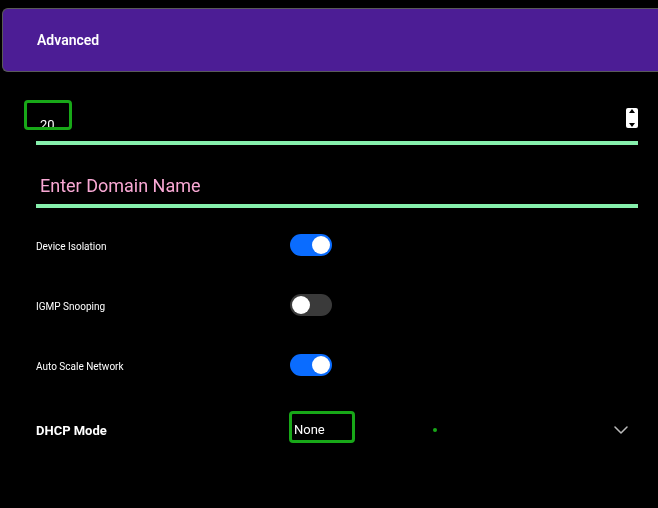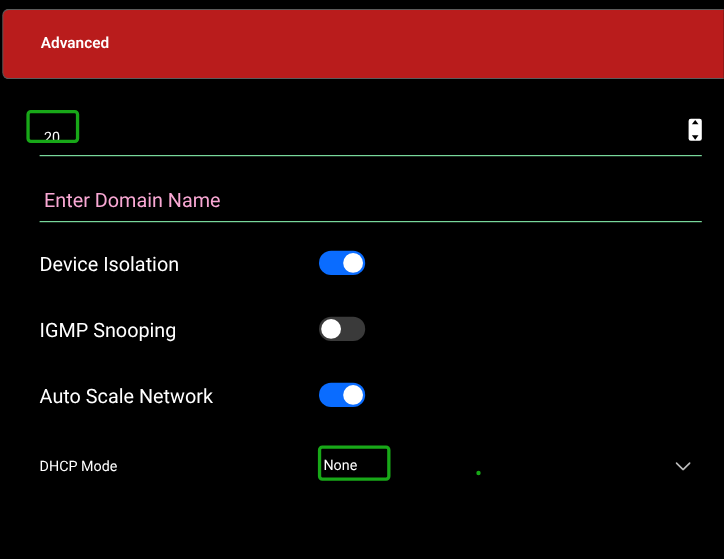--- a/index.html
+++ b/index.html
@@ -10,21 +10,21 @@
     font-family: -apple-system, BlinkMacSystemFont, "Segoe UI", Roboto, sans-serif;
     color: #ffffff;
     overflow: hidden;
   }
   .header-panel {
     position: absolute;
     top: 8px;
     left: 2px;
     right: 0;
     height: 64px;
-    background: #b91c1c;
+    background: #4c1d95;
     border: 1px solid #5a5a5a;
     border-right: none;
     border-top-left-radius: 6px;
     border-bottom-left-radius: 6px;
     display: flex;
     align-items: center;
     padding-left: 34px;
   }
   .header-title {
     font-size: 14px;
@@ -60,21 +60,21 @@
     line-height: 1.45;
     margin-top: 6px;
     max-width: 220px;
   }
   .input-col {
     flex: 1;
     position: relative;
   }
   .text-input-wrap {
     position: relative;
-    border-bottom: 1px solid #86efac;
+    border-bottom: 4px solid #86efac;
     padding: 4px 22px 8px 4px;
     min-height: 26px;
   }
   .text-input-value {
     font-size: 13px;
     color: #ffffff;
   }
   .text-input-placeholder {
     font-size: 18px;
     color: #f9a8d4;
@@ -132,21 +132,21 @@
   }
   .toggle.on .knob { right: 2px; }
   .toggle.off .knob { left: 2px; }
 
   .row-toggle {
     display: flex;
     align-items: center;
     margin-bottom: 34px;
   }
   .row-toggle .label-col { width: 254px; }
-  .row-toggle .field-label { font-size: 18px; }
+  .row-toggle .field-label { font-size: 10px; }
 
   .select-wrap {
     position: relative;
     padding: 8px 30px 8px 4px;
     font-size: 13px;
     color: #ffffff;
   }
   .dhcp-highlight {
     left: -1px;
     top: -3px;
@@ -228,21 +228,21 @@
       <div class="field-label">Auto Scale Network</div>
     </div>
     <div class="input-col">
       <div class="toggle on">
         <div class="knob"></div>
       </div>
     </div>
   </div>
 
   <div class="row" style="margin-top:10px; margin-bottom:0;">
-    <div class="label-col" style="padding-top:8px;">
+    <div class="label-col" style="padding-top:8px;font-weight:bold;">
       <div class="field-label">DHCP Mode</div>
     </div>
     <div class="input-col">
       <div class="select-wrap">
         <span>None</span>
         <div class="highlight-box dhcp-highlight"></div>
         <span class="chevron">
           <svg width="14" height="8" viewBox="0 0 14 8">
               <path d="M1 1 L7 7 L13 1" stroke="#bbbbbb" stroke-width="1.5" fill="none" stroke-linecap="round" stroke-linejoin="round"></path>
             </svg>

